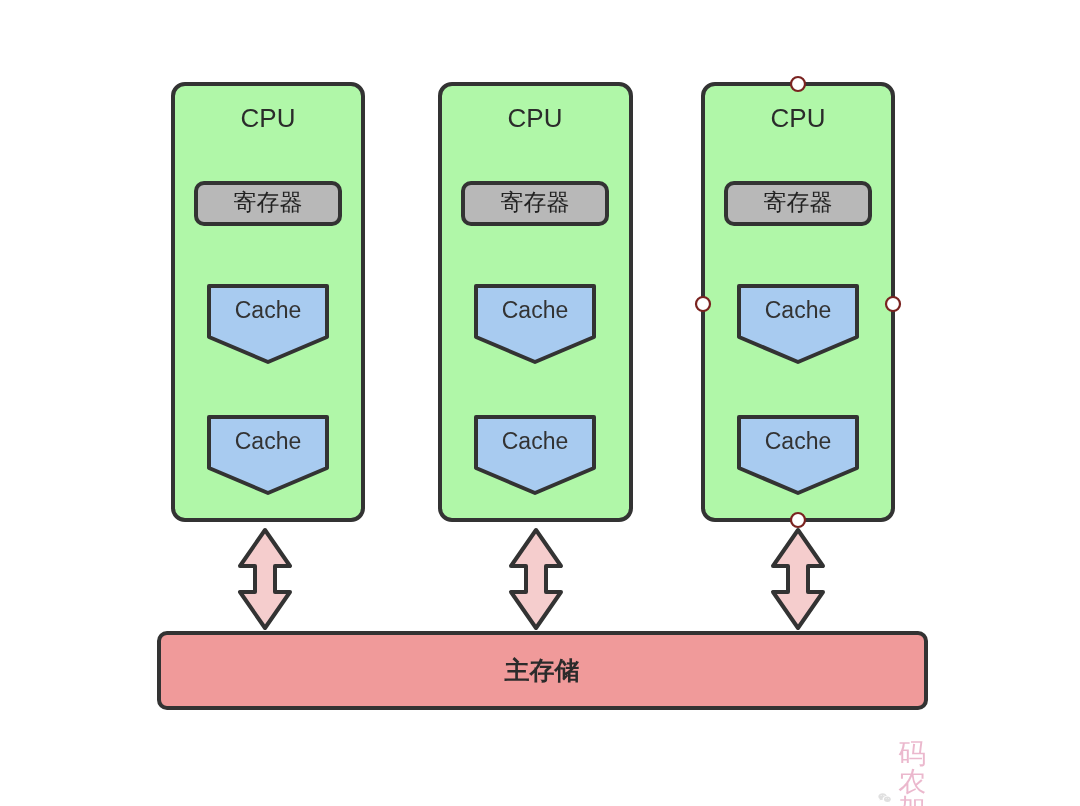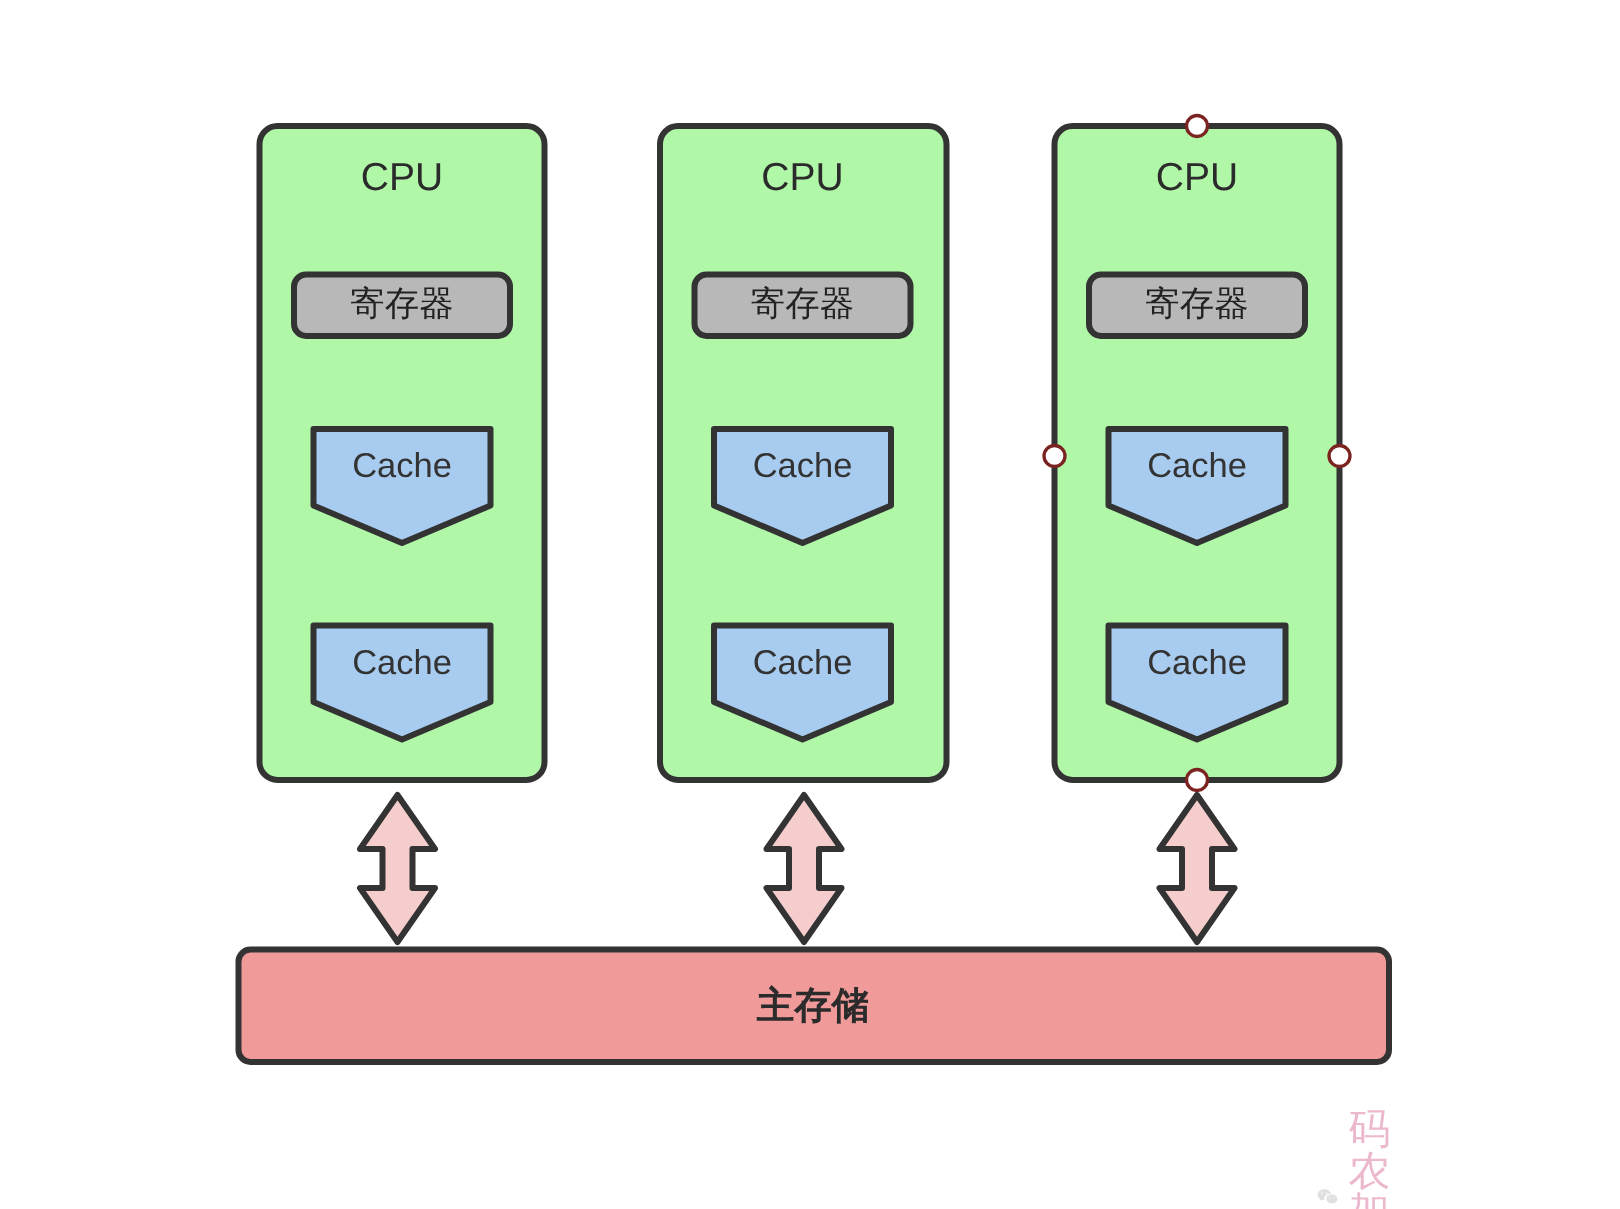--- a/index.html
+++ b/index.html
@@ -10,21 +10,20 @@
   }
   body {
     font-family: "Liberation Sans", "DejaVu Sans", sans-serif;
   }
   #canvas {
     position: relative;
     width: 934px;
     height: 806px;
     background: #ffffff;
     overflow: hidden;
-    padding-left: 16px;
   }
   #diagram-svg {
     position: absolute;
     left: 0;
     top: 0;
     width: 1080px;
     height: 806px;
     display: block;
   }
   .shape-stroke {

